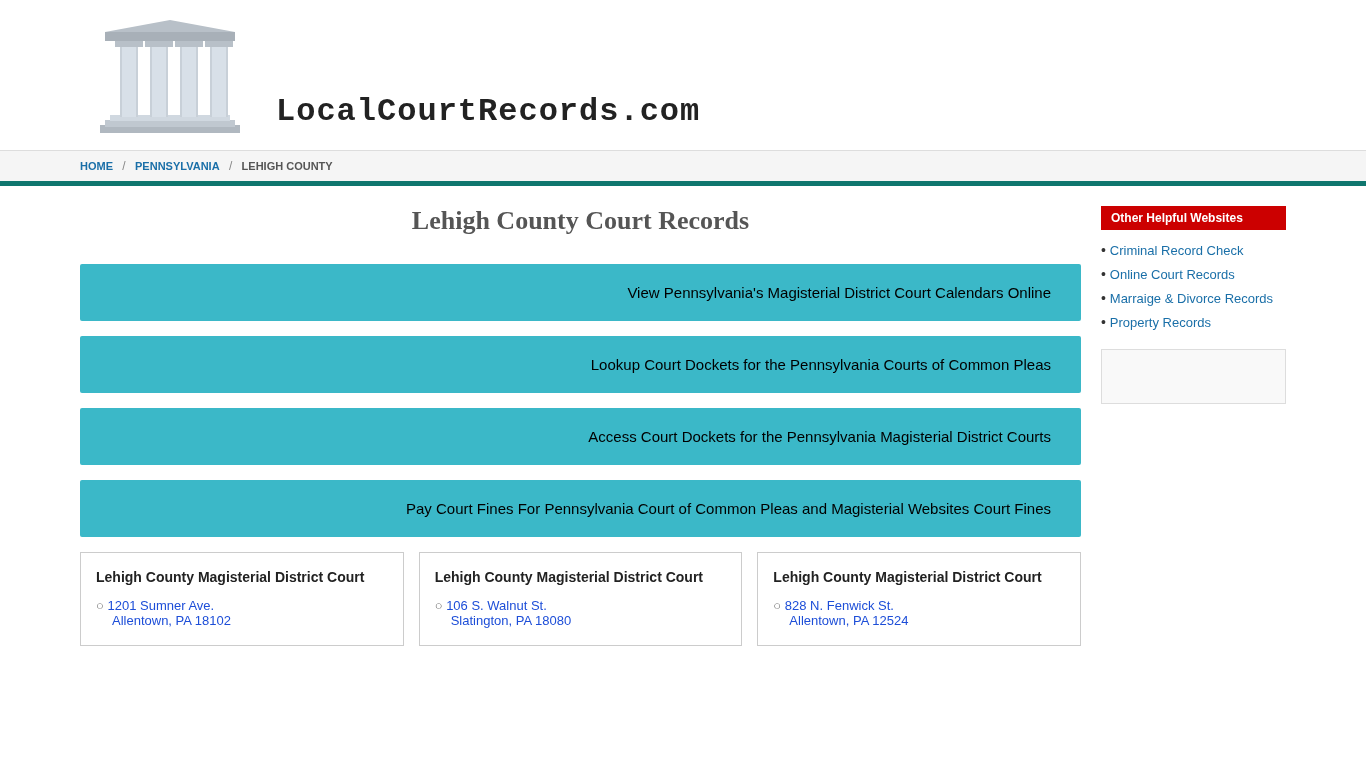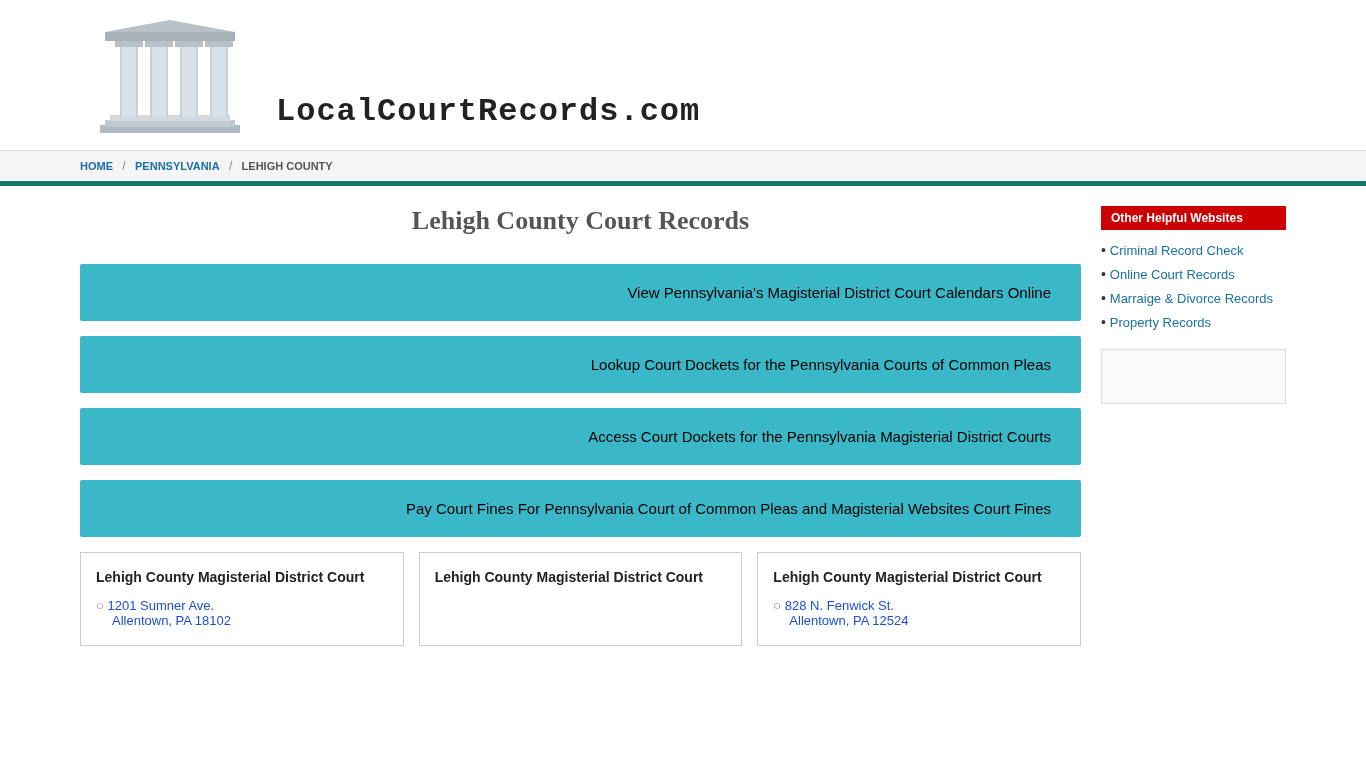--- a/index.html
+++ b/index.html
@@ -126,20 +126,23 @@
 
     <div id="cards-row">
     <div class="court-card">
       <div class="court-card-title">Lehigh County Magisterial District Court</div>
       <ul>
         <li>1201 Sumner Ave.<br><span style="padding-left:16px">Allentown, PA 18102</span></li>
       </ul>
     </div>
         <div class="court-card">
       <div class="court-card-title">Lehigh County Magisterial District Court</div>
+      <ul>
+        <li>106 S. Walnut St.<br><span style="padding-left:16px">Slatington, PA 18080</span></li>
+      </ul>
     </div>
         <div class="court-card">
       <div class="court-card-title">Lehigh County Magisterial District Court</div>
       <ul>
         <li>828 N. Fenwick St.<br><span style="padding-left:16px">Allentown, PA 12524</span></li>
       </ul>
     </div>
       </div>
   </div>
 

